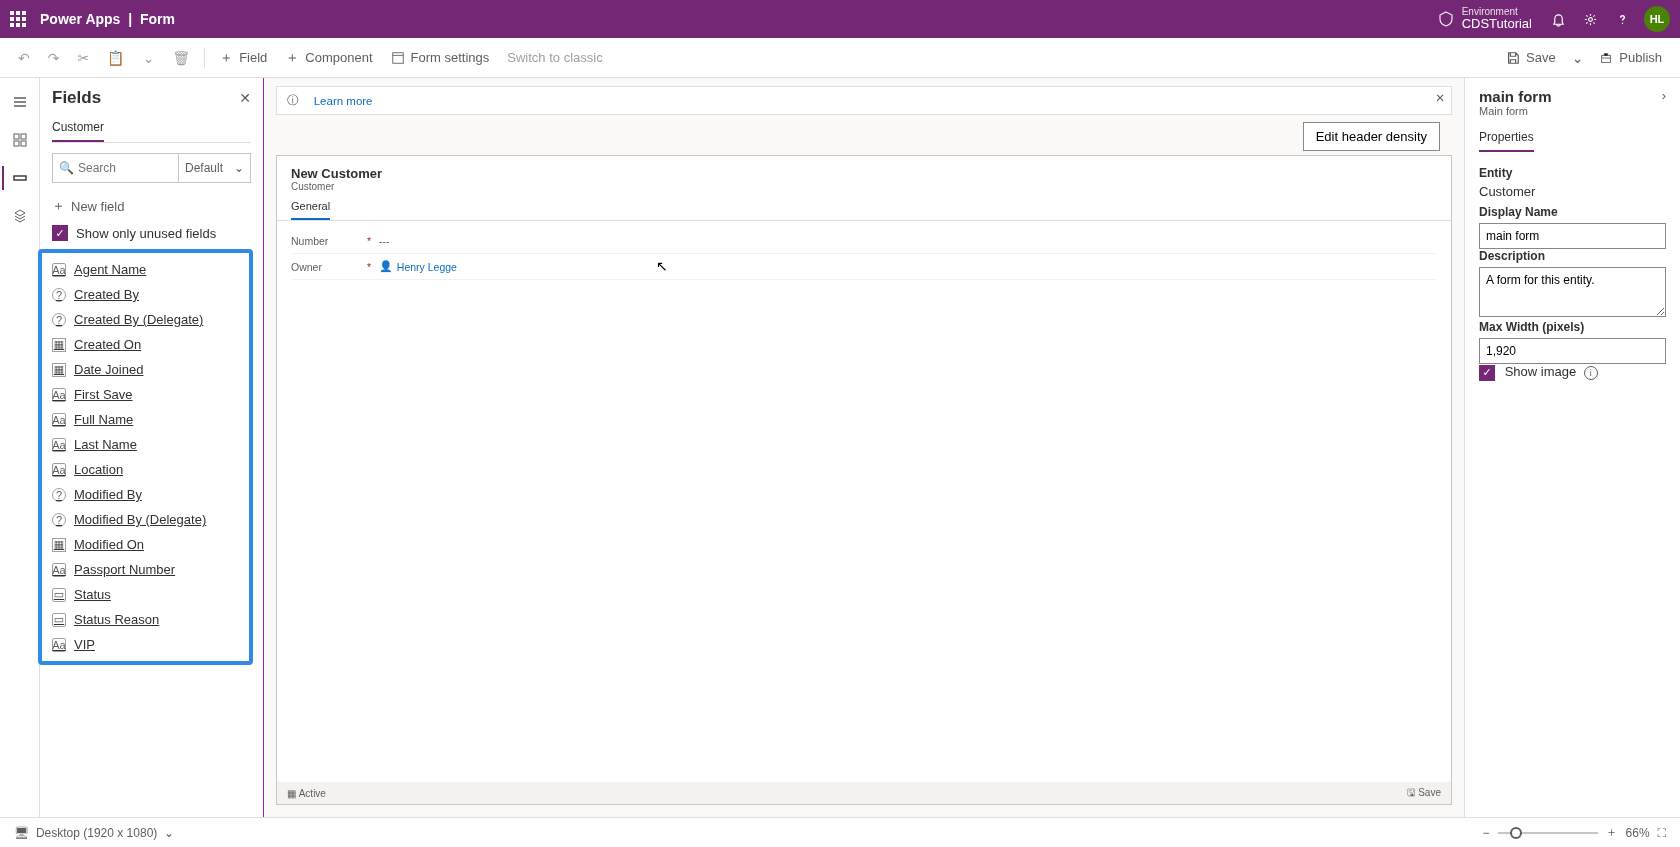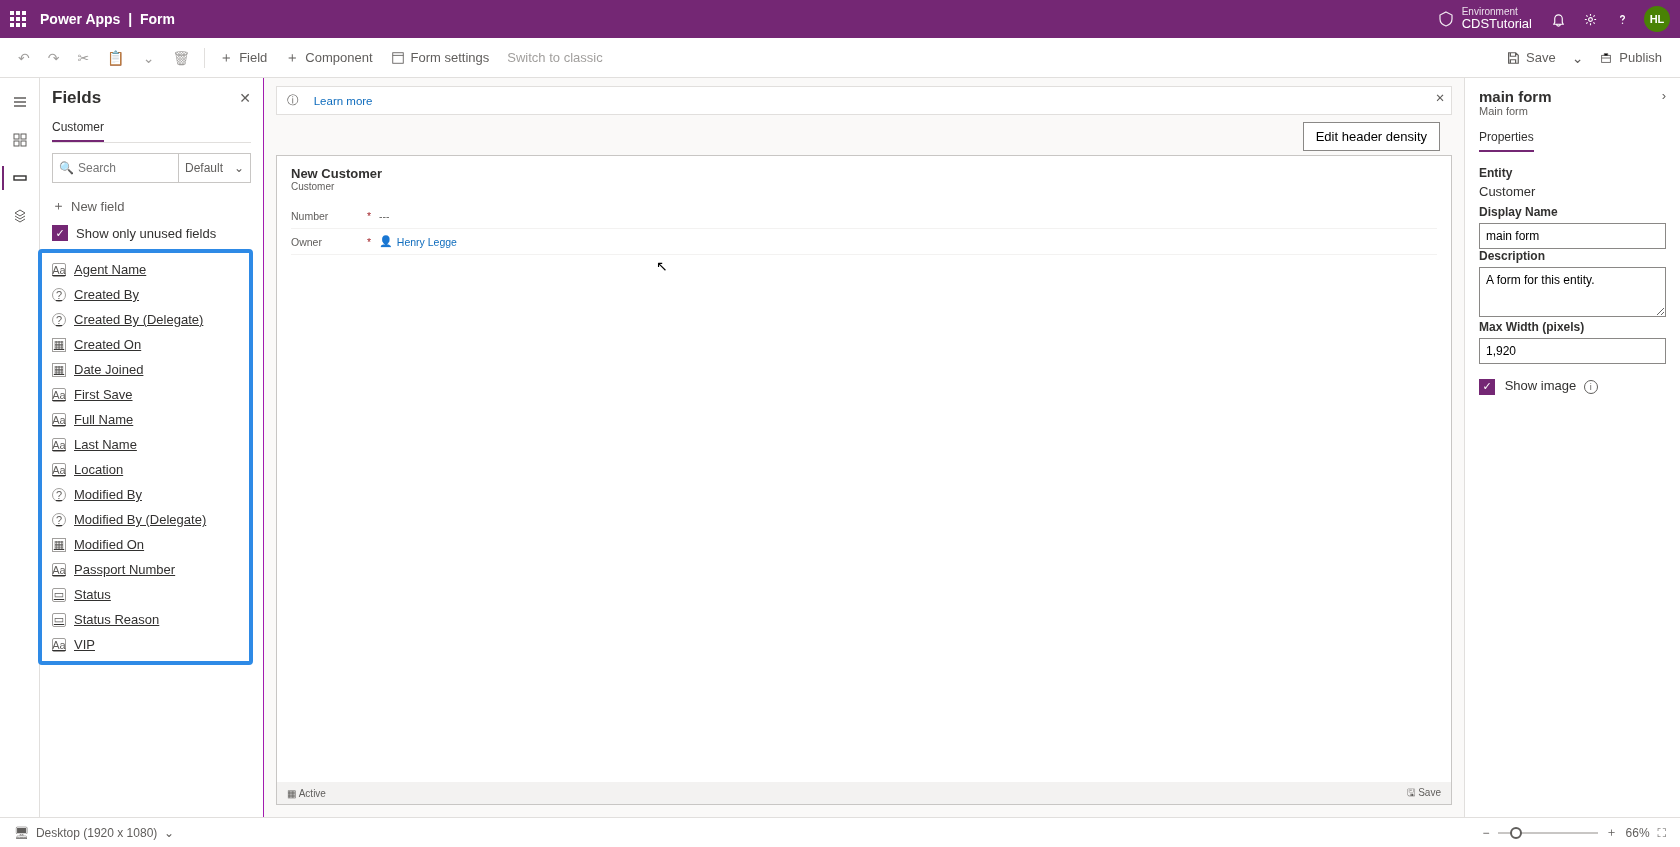--- a/index.html
+++ b/index.html
@@ -346,20 +346,23 @@
       &nbsp;<a href="#">Learn more</a>
       <span class="notice-close">✕</span>
     </div>
     <button class="density-btn">Edit header density</button>
 
     <div class="form-canvas">
       <div class="form-header">
         <div class="form-title">New Customer</div>
         <div class="form-sub">Customer</div>
       </div>
+      <div class="form-tabs">
+        <div class="form-tab">General</div>
+      </div>
       <div class="form-body" id="form-body">
           <div class="form-row">
             <span class="form-label">Number</span>
             <span class="req">*</span>
             <span class="form-val">---</span>
           </div>
           <div class="form-row">
             <span class="form-label">Owner</span>
             <span class="req">*</span>
             <span class="form-val link"><span class="person-icon">👤</span>Henry Legge</span>
@@ -388,21 +391,21 @@
 
     <div class="prop-label">Display Name</div>
     <input class="prop-input" value="main form" style="">
 
     <div class="prop-label">Description</div>
     <textarea class="prop-textarea" style="">A form for this entity.</textarea>
 
     <div class="prop-label">Max Width (pixels)</div>
     <input class="prop-input" value="1,920" style="">
 
-    <div style="margin-top:14px;">
+    <div style="">
       <span class="chk2">✓</span>
       <span>Show image</span>
       <span class="info-icon">i</span>
     </div>
   </div>
 
 </div>
 
 <div class="status-bar">
   <span>🖥 &nbsp;<span>Desktop (1920 x 1080)</span>&nbsp; ⌄</span>

